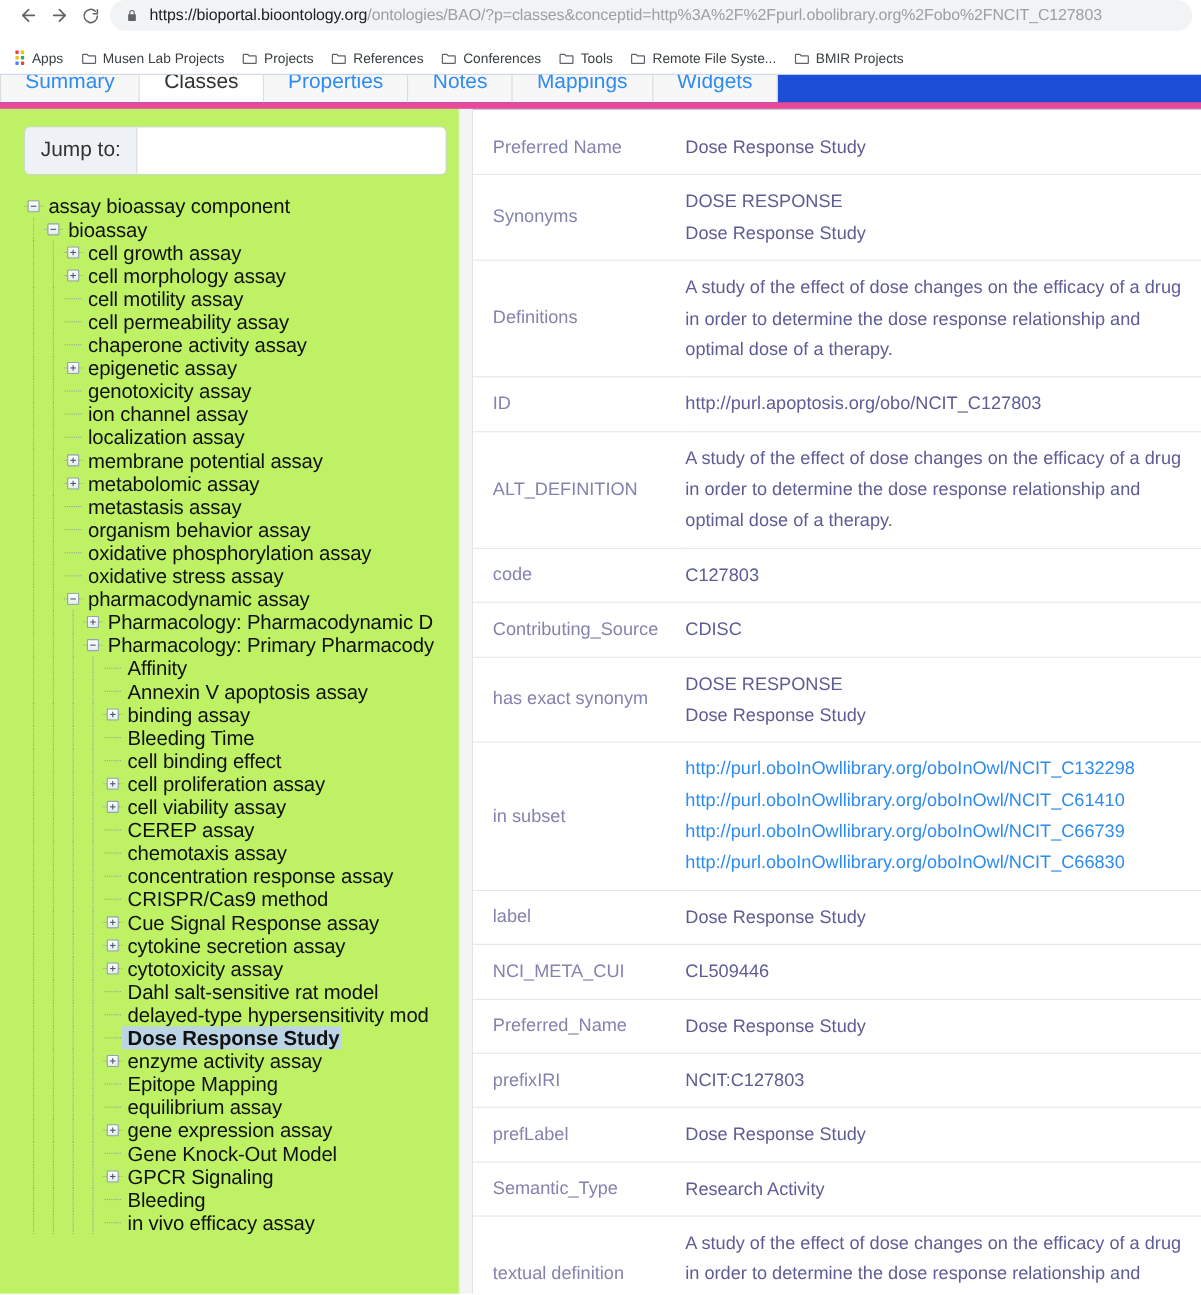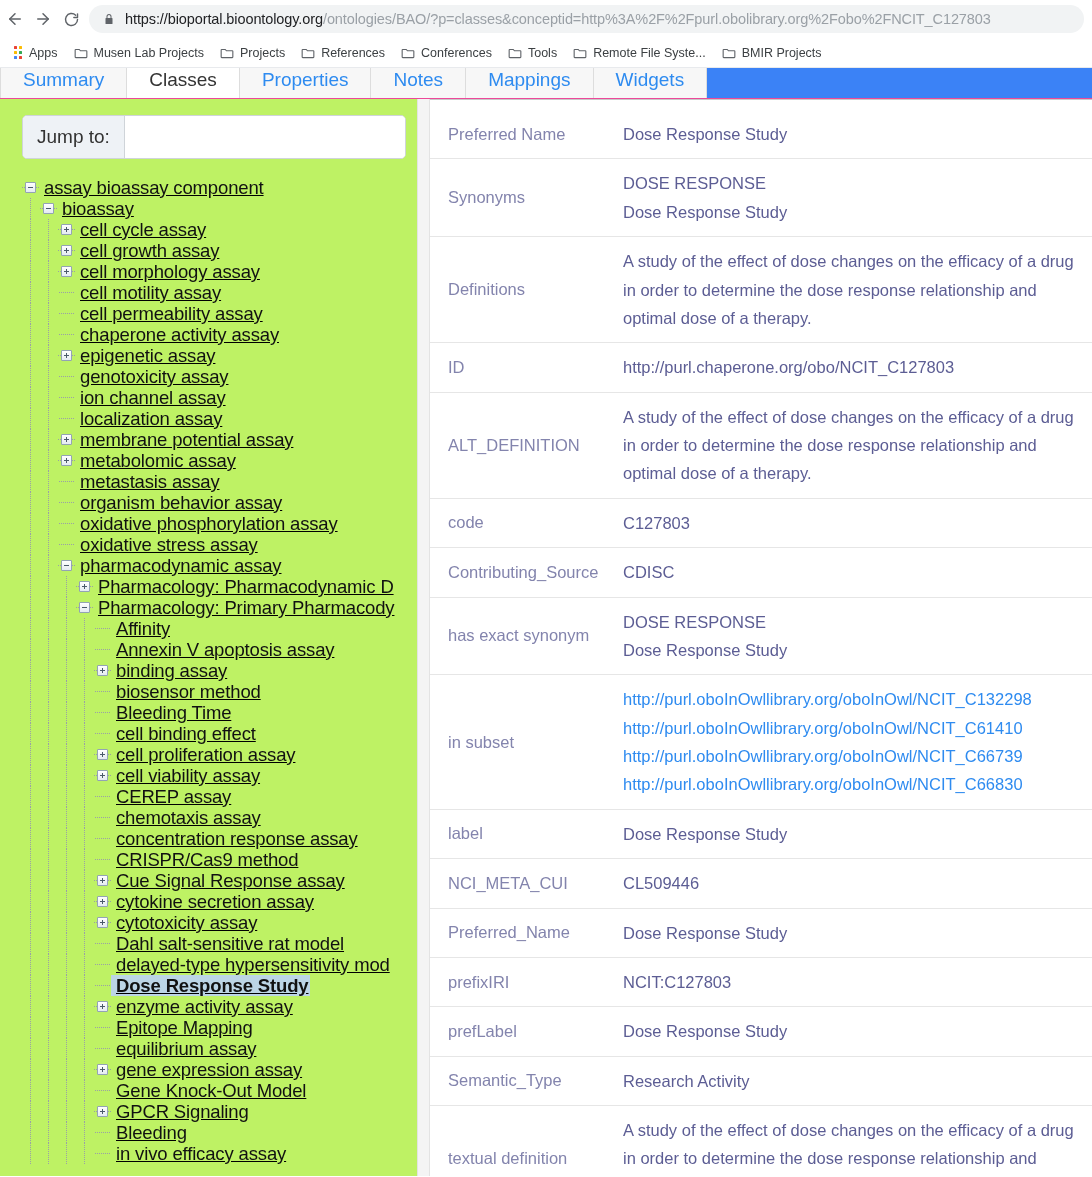--- a/index.html
+++ b/index.html
@@ -8,22 +8,22 @@
     width: 1092px; height: 1177px;
     background: #ffffff;
     font-family: "Liberation Sans", sans-serif;
     overflow: hidden;
   }
 
   
   .browser-chrome { width: 1092px; background: #ffffff; }
 
   .omnibox-row {
-    display: flex; align-items: center;
-    height: 38px; padding: 0 8px 0 1px;
+    display: flex; 
+    height: 38px; padding: 0 8px 0 12px;
     background: #ffffff;
   }
   .nav-btn {
     width: 28px; height: 28px; flex: 0 0 auto;
     display: flex; align-items: center; justify-content: center;
     color: #5f6368;
   }
   .nav-btn svg { display: block; }
   .omnibox {
     flex: 1 1 auto; height: 28px;
@@ -58,22 +58,22 @@
   .apps-grid {
     display: grid; grid-template-columns: repeat(2, 3px);
     grid-gap: 2px; margin-right: 7px;
   }
   .apps-grid i { width: 3px; height: 3px; display: block; border-radius: 0.5px; }
 
   
   .page-tabs {
     display: flex; align-items: flex-end;
     height: 31px;
-    background: #3b82f6;
-    border-bottom: 1px solid #ec4899;
+    background: #1d4ed8;
+    border-bottom: 6px solid #ec4899;
     padding-left: 0px;
     overflow: hidden;
   }
   .ptab {
     height: 31px; line-height: 20px;
     padding: 2px 22px 0 22px;
     font-size: 19px;
     color: #2e8bf0;
     background: #f7f7f7;
     border: 1px solid #dddddd;
@@ -129,21 +129,20 @@
     padding: 0 10px;
     font-family: "Liberation Sans", sans-serif;
   }
 
   .tree { margin-top: 18px; width: 400px; overflow: hidden; }
   .tnode {
     display: flex; align-items: flex-end;
     height: 21px;
     white-space: nowrap;
     position: relative;
-    text-decoration: underline;
   }
   .tindent { flex: 0 0 auto; height: 21px; position: relative; }
   
   .tindent .guide {
     position: absolute; top: 0; bottom: 0; width: 1px;
     border-left: 1px dotted #9aa0a6;
   }
   .thandle {
     flex: 0 0 auto;
     width: 17px; height: 21px;
@@ -420,31 +419,20 @@
         </div>
         <div class="tnode">
           <div class="tindent" style="width: 36px;">
             <span class="guide" style="left: 8px;"></span>
             <span class="guide" style="left: 26px;"></span>
           </div>
           <div class="thandle">
             <span class="hline"></span>
             <span class="box plus"></span>
           </div>
-          <span class="tlabel">cell cycle assay</span>
-        </div>
-        <div class="tnode">
-          <div class="tindent" style="width: 36px;">
-            <span class="guide" style="left: 8px;"></span>
-            <span class="guide" style="left: 26px;"></span>
-          </div>
-          <div class="thandle">
-            <span class="hline"></span>
-            <span class="box plus"></span>
-          </div>
           <span class="tlabel">cell growth assay</span>
         </div>
         <div class="tnode">
           <div class="tindent" style="width: 36px;">
             <span class="guide" style="left: 8px;"></span>
             <span class="guide" style="left: 26px;"></span>
           </div>
           <div class="thandle">
             <span class="hline"></span>
             <span class="box plus"></span>
@@ -648,32 +636,20 @@
             <span class="guide" style="left: 8px;"></span>
             <span class="guide" style="left: 26px;"></span>
             <span class="guide" style="left: 44px;"></span>
             <span class="guide" style="left: 62px;"></span>
           </div>
           <div class="thandle">
             <span class="hline"></span>
             <span class="box plus"></span>
           </div>
           <span class="tlabel">binding assay</span>
-        </div>
-        <div class="tnode">
-          <div class="tindent" style="width: 72px;">
-            <span class="guide" style="left: 8px;"></span>
-            <span class="guide" style="left: 26px;"></span>
-            <span class="guide" style="left: 44px;"></span>
-            <span class="guide" style="left: 62px;"></span>
-          </div>
-          <div class="tleaf">
-            <span class="hline"></span>
-          </div>
-          <span class="tlabel">biosensor method</span>
         </div>
         <div class="tnode">
           <div class="tindent" style="width: 72px;">
             <span class="guide" style="left: 8px;"></span>
             <span class="guide" style="left: 26px;"></span>
             <span class="guide" style="left: 44px;"></span>
             <span class="guide" style="left: 62px;"></span>
           </div>
           <div class="tleaf">
             <span class="hline"></span>
@@ -980,21 +956,21 @@
           </tr>
           <tr>
             <td class="k">Definitions</td>
             <td class="v">
               <span class="vwrap">A study of the effect of dose changes on the efficacy of a drug in order to determine the dose response relationship and optimal dose of a therapy.</span>
             </td>
           </tr>
           <tr>
             <td class="k">ID</td>
             <td class="v">
-              <span class="vline">http://purl.chaperone.org/obo/NCIT_C127803</span>
+              <span class="vline">http://purl.apoptosis.org/obo/NCIT_C127803</span>
             </td>
           </tr>
           <tr>
             <td class="k">ALT_DEFINITION</td>
             <td class="v">
               <span class="vwrap">A study of the effect of dose changes on the efficacy of a drug in order to determine the dose response relationship and optimal dose of a therapy.</span>
             </td>
           </tr>
           <tr>
             <td class="k">code</td>

